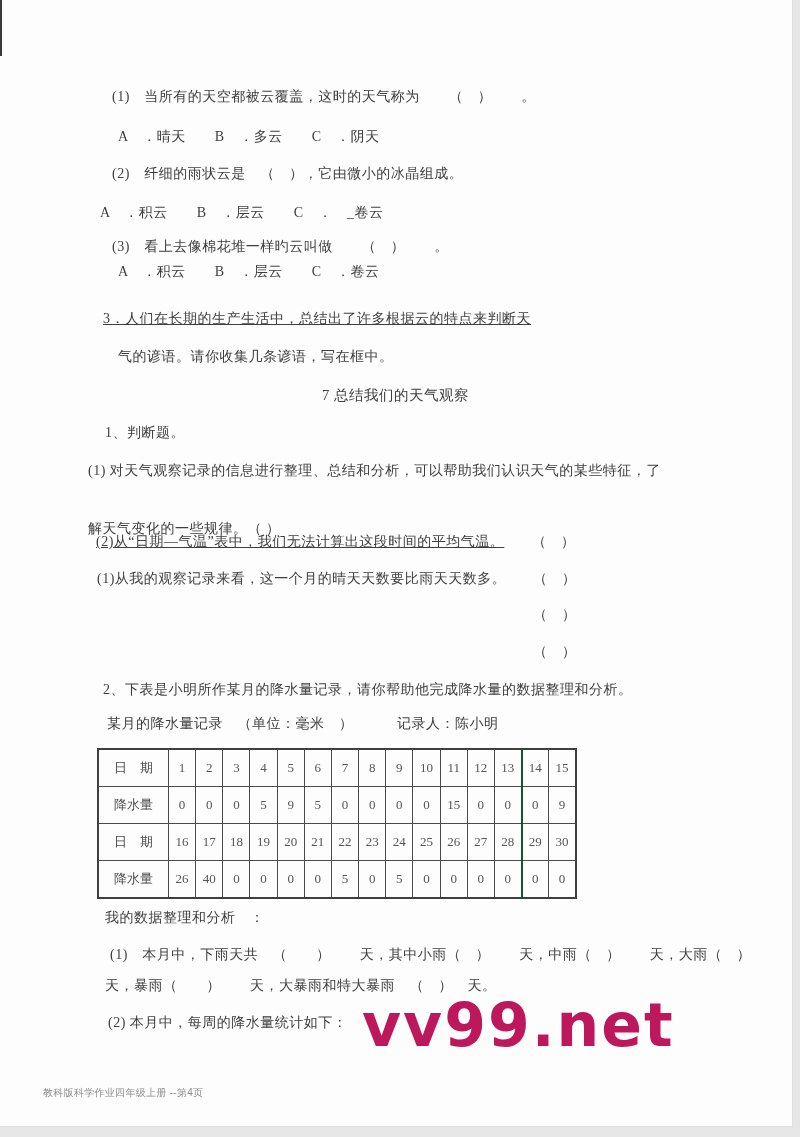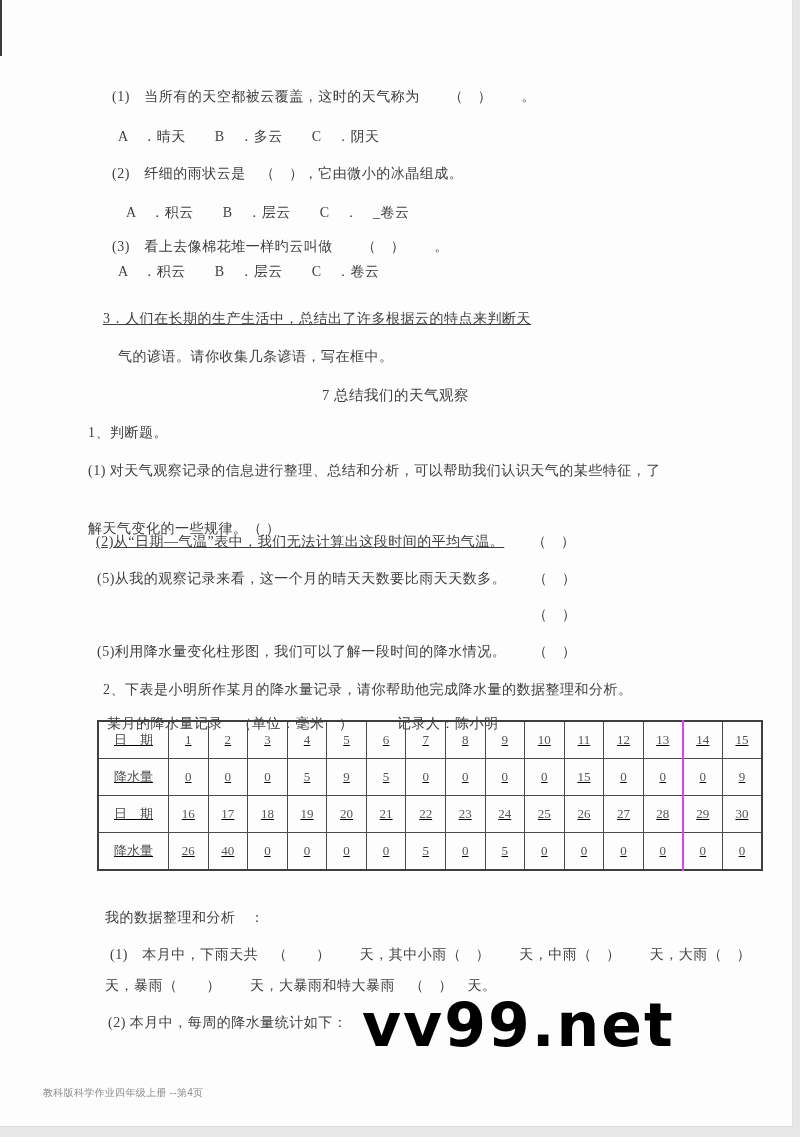--- a/index.html
+++ b/index.html
@@ -18,82 +18,80 @@
     position:absolute;left:0;top:0;width:2px;height:56px;background:#3a3a3a;
   }
   .line{
     position:absolute;
     font-size:14px;color:#3e3e3e;letter-spacing:0.5px;white-space:nowrap;
     z-index:2;
   }
   .judge-item .paren{position:absolute;left:436px;top:0;}
   .section-title{font-size:14.5px;}
   table.rainfall{
-    position:absolute;left:97px;top:720px;width:666px;
+    position:absolute;left:97px;top:748px;width:480px;
     border-collapse:collapse;table-layout:fixed;
     border:2px solid #3f3f3f;
     z-index:2;
-    text-decoration:underline;
   }
   table.rainfall td{
     border:1px solid #4a4a4a;height:36px;text-align:center;
     font-family:"Liberation Serif","DejaVu Serif",serif;
     font-size:13px;color:#555;padding:0;overflow:hidden;
   }
   table.rainfall td:first-child{width:69px;color:#4a4a4a;}
-  table.rainfall td.thick{border-left:2px solid #d946ef;}
+  table.rainfall td.thick{border-left:2px solid #14532d;}
   .watermark{
     position:absolute;left:362px;top:990px;
     font-family:"DejaVu Sans","Liberation Sans",sans-serif;
     font-weight:bold;font-size:60px;letter-spacing:2px;
-    color:#000000;z-index:1;white-space:nowrap;
+    color:#be185d;z-index:1;white-space:nowrap;
   }
   .footer{
     position:absolute;left:43px;top:1086px;
     font-family:"Liberation Sans","DejaVu Sans",sans-serif;
     font-size:10px;color:#8c8c8c;letter-spacing:0.3px;z-index:2;
   }
 </style>
 </head>
 <body>
 
 <div class="page"></div>
 <div class="corner-mark"></div>
 
 <div class="watermark">vv99.net</div>
 
 <div class="line" style="left:112px;top:88px;">(1)　当所有的天空都被云覆盖，这时的天气称为　　（　）　　。</div>
 <div class="line" style="left:118px;top:128px;">A　．晴天　　B　．多云　　C　．阴天</div>
 <div class="line" style="left:112px;top:165px;">(2)　纤细的雨状云是　（　），它由微小的冰晶组成。</div>
-<div class="line" style="left:126px;top:204px;">A　．积云　　B　．层云　　C　．　_卷云</div>
+<div class="line" style="left:100px;top:204px;">A　．积云　　B　．层云　　C　．　_卷云</div>
 <div class="line" style="left:112px;top:238px;">(3)　看上去像棉花堆一样旳云叫做　　（　）　　。</div>
 <div class="line" style="left:118px;top:263px;">A　．积云　　B　．层云　　C　．卷云</div>
 
 <div class="line" style="left:103px;top:310px;text-decoration:underline;">3．人们在长期的生产生活中，总结出了许多根据云的特点来判断天</div>
 <div class="line" style="left:118px;top:348px;">气的谚语。请你收集几条谚语，写在框中。</div>
 
 <div class="line section-title" style="left:322px;top:386px;">7 总结我们的天气观察</div>
 
-<div class="line" style="left:88px;top:424px;">1、判断题。</div>
+<div class="line" style="left:105px;top:424px;">1、判断题。</div>
 <div class="line" style="left:88px;top:462px;">(1) 对天气观察记录的信息进行整理、总结和分析，可以帮助我们认识天气的某些特征，了</div>
 <div class="line" style="left:88px;top:488px;margin-top:32px;">解天气变化的一些规律。（ ）</div>
 
 <div class="line judge-item" style="left:96px;top:533px;text-decoration:underline;">
   <span>(2)从“日期—气温”表中，我们无法计算出这段时间的平均气温。</span>
   <span class="paren">（　）</span>
 </div>
 <div class="line judge-item" style="left:97px;top:570px;">
-  <span>(5)从我的观察记录来看，这一个月的晴天天数要比雨天天数多。</span>
+  <span>(1)从我的观察记录来看，这一个月的晴天天数要比雨天天数多。</span>
   <span class="paren">（　）</span>
 </div>
 <div class="line judge-item" style="left:97px;top:606px;">
   <span class="paren">（　）</span>
 </div>
 <div class="line judge-item" style="left:97px;top:643px;">
-  <span>(5)利用降水量变化柱形图，我们可以了解一段时间的降水情况。</span>
   <span class="paren">（　）</span>
 </div>
 
 <div class="line" style="left:103px;top:681px;">2、下表是小明所作某月的降水量记录，请你帮助他完成降水量的数据整理和分析。</div>
 <div class="line" style="left:107px;top:715px;">某月的降水量记录　（单位：毫米　）　　　记录人：陈小明</div>
 
 <table class="rainfall">
   <tbody>
       <tr>
         <td>日　期</td>

